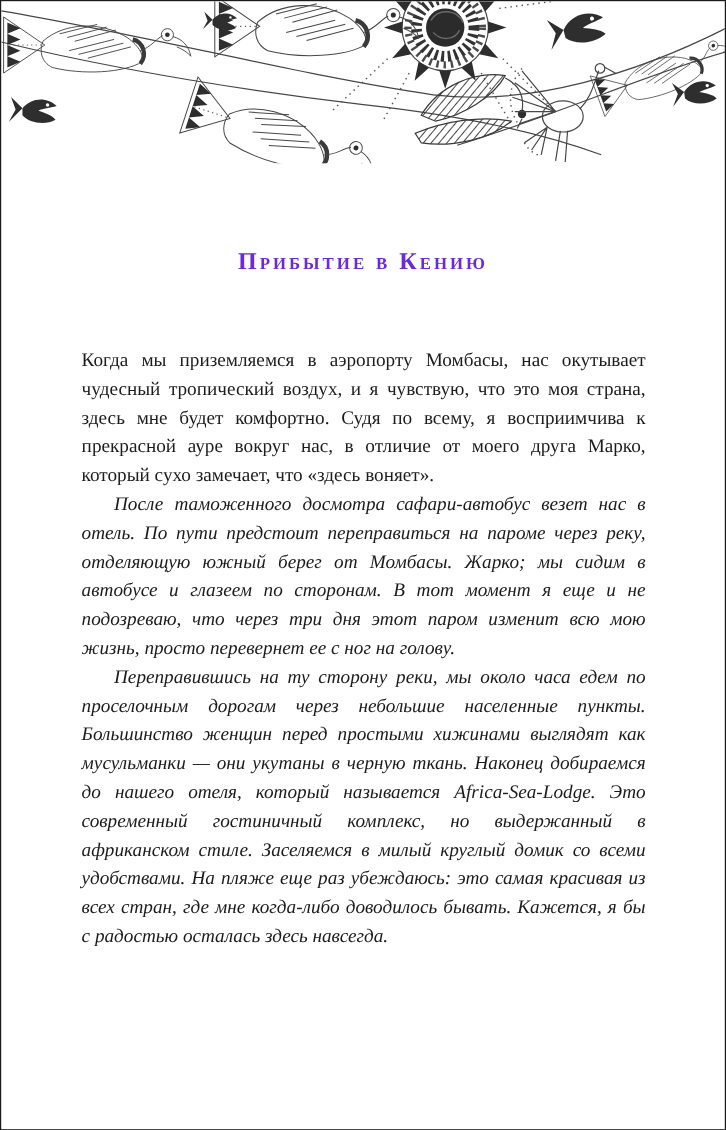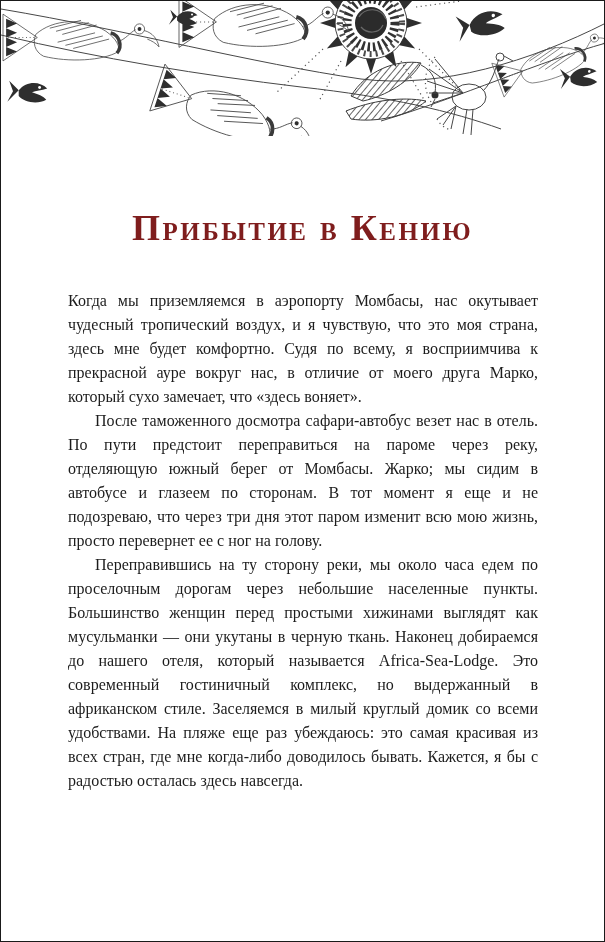--- a/index.html
+++ b/index.html
@@ -23,40 +23,40 @@
   .chapter-title {
     margin: 0;
     position: absolute;
     top: 206px;
     left: 0;
     width: 100%;
     text-align: center;
     font-family: "Liberation Serif", "DejaVu Serif", serif;
     font-variant: small-caps;
     font-weight: bold;
-    font-size: 36px;
+    font-size: 20px;
     letter-spacing: 2.5px;
-    color: #7f1d1d;
+    color: #6d28d9;
   }
   .chapter-body {
     position: absolute;
     top: 288px;
     left: 67px;
     width: 470px;
     color: #1c1c1c;
   }
   .chapter-body p {
     margin: 0;
     font-size: 16px;
     line-height: 24px;
     text-align: justify;
     hyphens: auto;
     -webkit-hyphens: auto;
   }
-  .chapter-body p + p { text-indent: 27px; }
+  .chapter-body p + p { text-indent: 27px; font-style: italic; }
   .ink { stroke: #474747; fill: none; stroke-width: 1; }
   .ink-thick { stroke: #3a3a3a; fill: none; stroke-width: 4.5; }
   .ink-fill { fill: #2e2e2e; stroke: none; }
   .dotted { stroke: #555; fill: none; stroke-width: 1.2; stroke-dasharray: 1.2 3.5; }
 </style>
 </head>
 <body>
 
 <div class="page">
 

